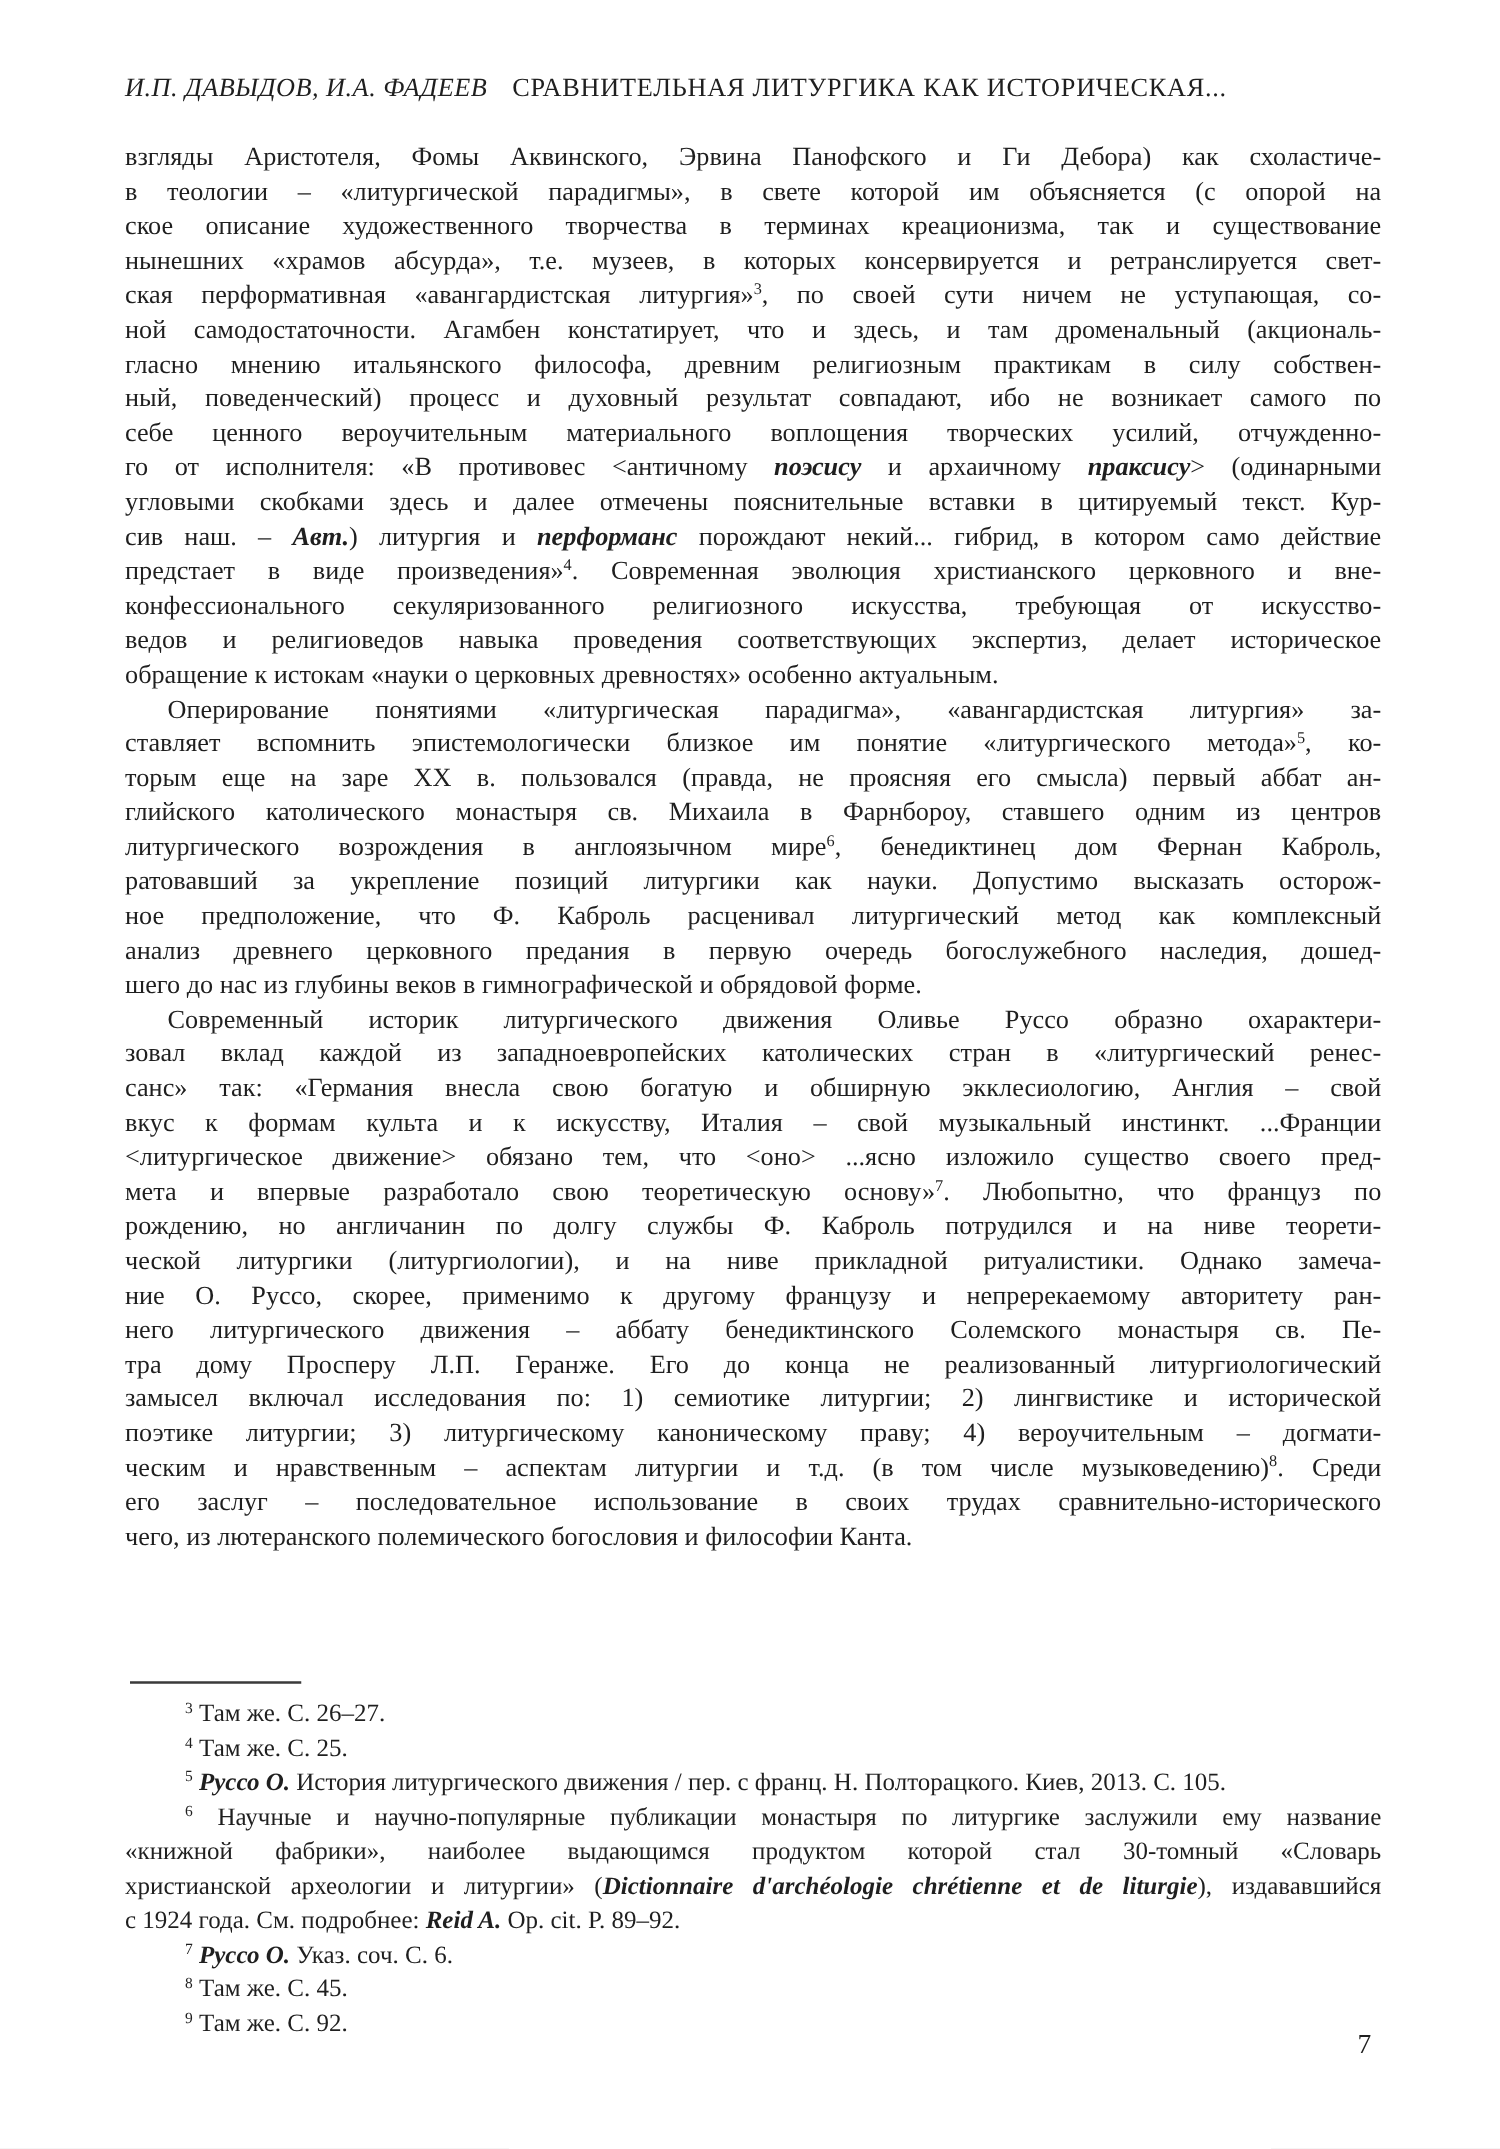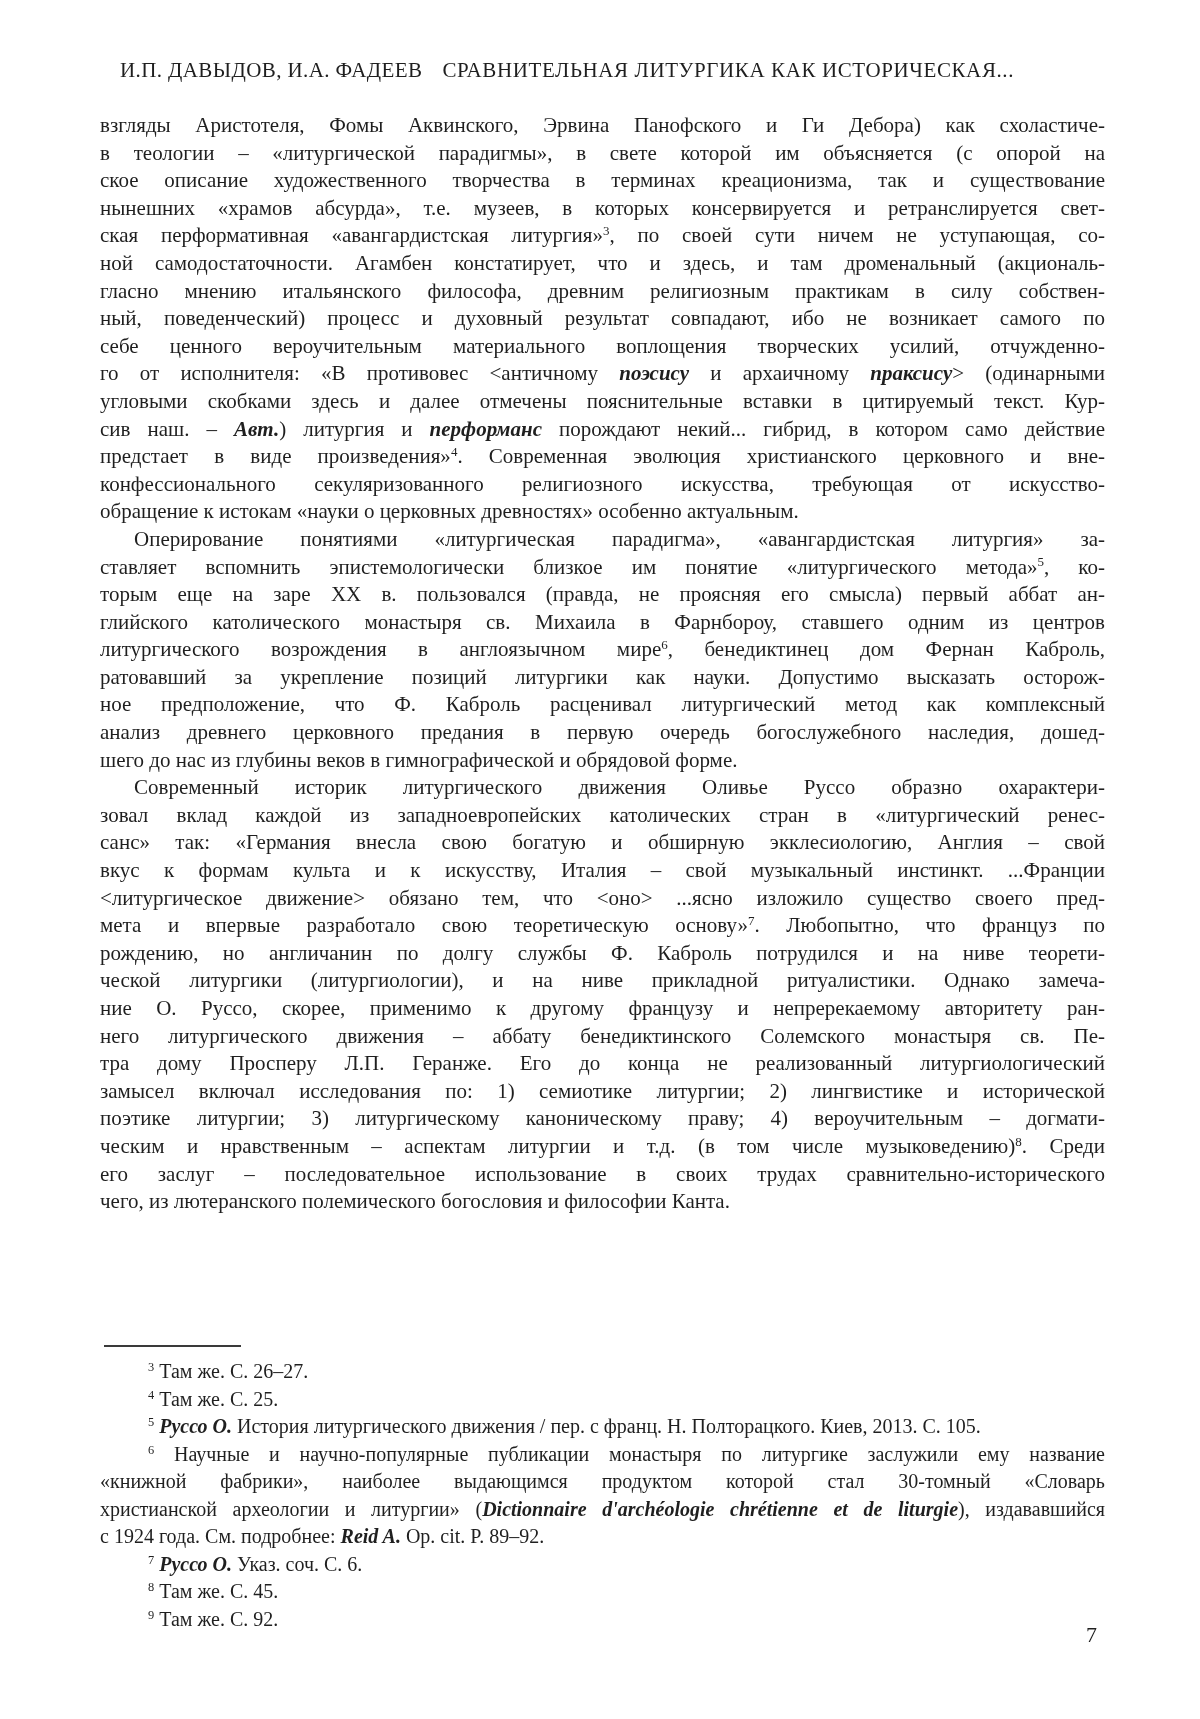--- a/index.html
+++ b/index.html
@@ -11,21 +11,21 @@
     color:#1f1f1f;
     font-family:"Liberation Serif","DejaVu Serif",serif;
     overflow:hidden;
   }
   
   .hdr {
     position:absolute; top:58px; left:100px; right:95px;
     display:flex; gap:20px; align-items:baseline;
     font-size:21px; white-space:nowrap;
   }
-  .hdr .authors { letter-spacing:0.4px;margin-left:20px; }
+  .hdr .authors { font-style:italic; letter-spacing:0.4px; }
   .hdr .title   { letter-spacing:0.6px; }
   
   .body {
     position:absolute; top:112px; left:100px; width:1005px;
     font-size:21px; line-height:27.6px;
   }
   .line { text-align:justify; text-align-last:justify; }
   .line.last { text-align-last:auto; }
   .line.ind { text-indent:34px; }
   .it { font-style:italic;font-weight:bold; }
@@ -69,20 +69,21 @@
         <div class="line"><span>ская перформативная «авангардистская литургия»</span><sup>3</sup><span>, по своей сути ничем не уступающая, со-</span></div>
         <div class="line"><span>ной самодостаточности. Агамбен констатирует, что и здесь, и там дроменальный (акциональ-</span></div>
         <div class="line"><span>гласно мнению итальянского философа, древним религиозным практикам в силу собствен-</span></div>
         <div class="line"><span>ный, поведенческий) процесс и духовный результат совпадают, ибо не возникает самого по</span></div>
         <div class="line"><span>себе ценного вероучительным материального воплощения творческих усилий, отчужденно-</span></div>
         <div class="line"><span>го от исполнителя: «В противовес &lt;античному </span><span class="it">поэсису</span><span> и архаичному </span><span class="it">праксису</span><span>&gt; (одинарными</span></div>
         <div class="line"><span>угловыми скобками здесь и далее отмечены пояснительные вставки в цитируемый текст. Кур-</span></div>
         <div class="line"><span>сив наш. – </span><span class="it">Авт.</span><span>) литургия и </span><span class="it">перформанс</span><span> порождают некий... гибрид, в котором само действие</span></div>
         <div class="line"><span>предстает в виде произведения»</span><sup>4</sup><span>. Современная эволюция христианского церковного и вне-</span></div>
         <div class="line"><span>конфессионального секуляризованного религиозного искусства, требующая от искусство-</span></div>
+        <div class="line"><span>ведов и религиоведов навыка проведения соответствующих экспертиз, делает историческое</span></div>
         <div class="line last"><span>обращение к истокам «науки о церковных древностях» особенно актуальным.</span></div>
       </div>
       <div>
         <div class="line ind"><span>Оперирование понятиями «литургическая парадигма», «авангардистская литургия» за-</span></div>
         <div class="line"><span>ставляет вспомнить эпистемологически близкое им понятие «литургического метода»</span><sup>5</sup><span>, ко-</span></div>
         <div class="line"><span>торым еще на заре XX в. пользовался (правда, не проясняя его смысла) первый аббат ан-</span></div>
         <div class="line"><span>глийского католического монастыря св. Михаила в Фарнбороу, ставшего одним из центров</span></div>
         <div class="line"><span>литургического возрождения в англоязычном мире</span><sup>6</sup><span>, бенедиктинец дом Фернан Каброль,</span></div>
         <div class="line"><span>ратовавший за укрепление позиций литургики как науки. Допустимо высказать осторож-</span></div>
         <div class="line"><span>ное предположение, что Ф. Каброль расценивал литургический метод как комплексный</span></div>

